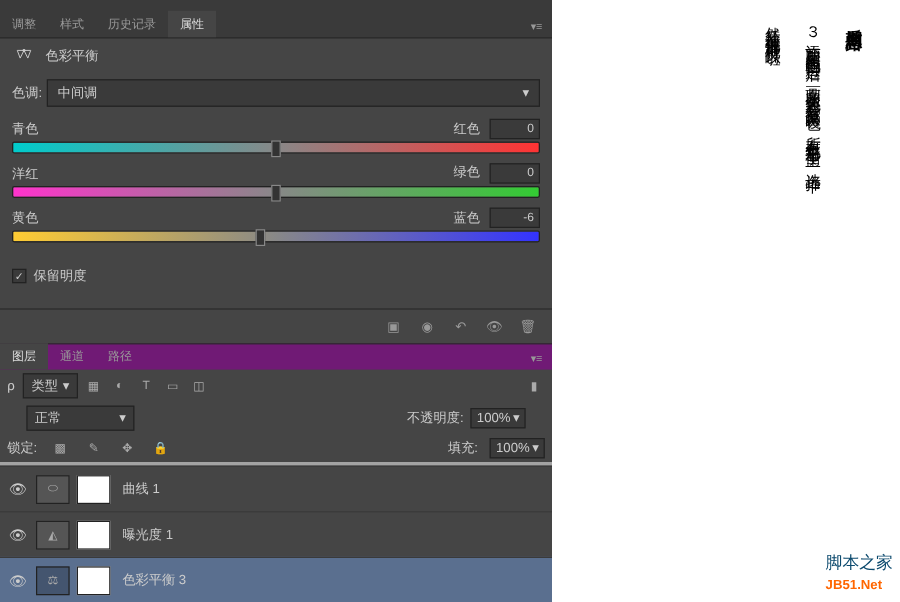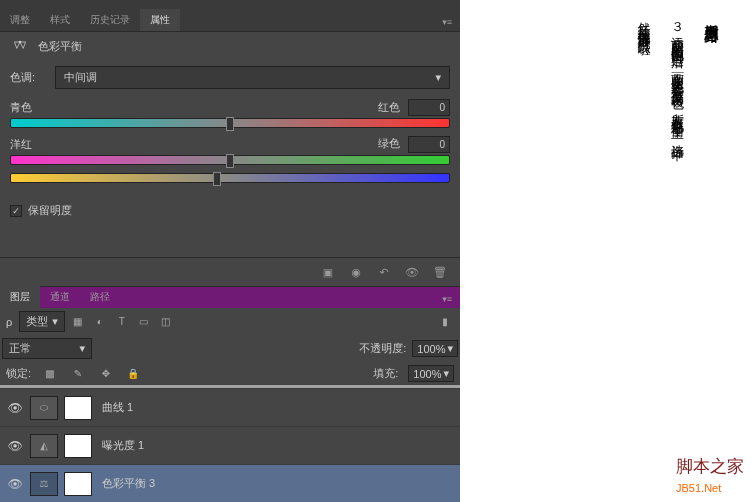--- a/index.html
+++ b/index.html
@@ -5,54 +5,54 @@
 *{margin:0;padding:0;box-sizing:border-box;font-family:"Microsoft YaHei",sans-serif;font-size:11px;color:#ccc;user-select:none}
 body{background:#fff;width:750px;height:502px;position:relative;overflow:hidden}
 .panel{width:460px;height:502px;background:#454545;display:flex;flex-direction:column}
 .tabs{display:flex;background:#3a3a3a;border-bottom:1px solid #2a2a2a;height:32px;align-items:flex-end}
 .tab{padding:4px 10px;color:#999;font-size:10px;cursor:pointer}
 .tab.active{background:#454545;color:#ddd}
 .tab-spacer{flex:1}
 .tab-arrow{padding:4px 8px;color:#999;font-size:9px}
 .prop-header{display:flex;align-items:center;padding:6px 10px;gap:8px}
 .prop-header .icon{width:20px;height:16px;display:flex;align-items:center;justify-content:center}
-.tone-row{display:flex;align-items:center;padding:6px 10px;gap:20px}
+.tone-row{display:flex;align-items:center;padding:6px 10px;gap:4px}
 .tone-dropdown{flex:1;background:#3a3a3a;border:1px solid #222;padding:3px 8px;display:flex;justify-content:space-between;align-items:center;cursor:pointer}
 .slider-section{padding:4px 10px}
 .slider-row{margin-bottom:8px}
 .slider-labels{display:flex;justify-content:space-between;align-items:center;margin-bottom:2px}
 .slider-value{width:42px;background:#3a3a3a;border:1px solid #222;padding:2px 4px;text-align:right;margin-left:8px;font-size:10px}
 .slider-track{height:10px;position:relative;border:1px solid #222;border-radius:2px}
 .track1{background:linear-gradient(to right,#00cccc,#888,#ff3333)}
 .track2{background:linear-gradient(to right,#ff33cc,#888,#33cc33)}
 .track3{background:linear-gradient(to right,#ffcc33,#888,#3333ff)}
 .slider-thumb{position:absolute;top:-2px;width:8px;height:14px;background:#333;border:1px solid #888;transform:translateX(-50%)}
 .checkbox-row{display:flex;align-items:center;gap:6px;padding:8px 10px}
 .checkbox{width:12px;height:12px;background:#3a3a3a;border:1px solid #222;display:flex;align-items:center;justify-content:center;font-size:9px}
 .prop-spacer{flex:1}
 .prop-footer{display:flex;justify-content:flex-end;padding:4px 8px;border-top:1px solid #2a2a2a;gap:4px}
 .foot-btn{width:24px;height:20px;display:flex;align-items:center;justify-content:center;color:#999;font-size:11px;cursor:pointer}
 .layers-tabs{display:flex;background:#701a75;border-top:1px solid #2a2a2a;height:22px;align-items:flex-end}
 .dropdown{background:#3a3a3a;border:1px solid #222;padding:2px 6px;display:flex;align-items:center;gap:4px;cursor:pointer}
 .kind-row{display:flex;align-items:center;padding:3px 6px;gap:4px}
 .tb-icon{width:18px;height:16px;display:flex;align-items:center;justify-content:center;color:#aaa;font-size:10px;cursor:pointer}
-.opacity-row{display:flex;align-items:center;padding:3px 2px;gap:6px}
+.opacity-row{display:flex;align-items:center;padding:3px 22px;gap:6px}
 .lock-row{display:flex;align-items:center;padding:3px 6px;gap:10px;border-bottom:3px solid #a3a3a3}
 .pct-box{background:#3a3a3a;border:1px solid #222;padding:1px 4px;display:flex;align-items:center;gap:2px;font-size:10px}
 .layer{display:flex;align-items:center;padding:3px 6px;gap:6px;border-top:1px solid #3a3a3a;height:38px}
 .layer.selected{background:#5a6f8f}
 .eye{width:18px;text-align:center;font-size:12px;cursor:pointer;color:#ccc}
 .layer-icon{width:28px;height:24px;background:#555;border:1px solid #222;display:flex;align-items:center;justify-content:center;font-size:10px;color:#aaa}
 .layer-mask{width:28px;height:24px;background:#fff;border:1px solid #222}
 .layer-name{flex:1;padding-left:4px}
 .sidebar-text{position:absolute;top:12px;right:28px;display:flex;gap:14px}
 .vcol{writing-mode:vertical-rl;text-orientation:upright;font-size:13px;color:#000;line-height:1.5;letter-spacing:2px}
 .vcol.title{font-weight:bold;font-size:14px}
 .watermark{position:absolute;bottom:6px;right:6px;font-size:16px;color:#000}
-.watermark .orange{color:#ff6600;font-weight:normal}
+.watermark .orange{color:#ff6600;font-weight:bold}
 svg{width:16px;height:14px}
 </style>
 </head>
 <body>
 
 <div class="panel">
 
   <div class="tabs">
     <div class="tab">调整</div>
     <div class="tab">样式</div>
@@ -99,20 +99,27 @@
         <span style="display:flex;align-items:flex-start">
           <span>绿色</span>
           <input class="slider-value" value="0" style="">
         </span>
       </div>
       <div class="slider-track track2">
         <div class="slider-thumb" style="left:50%"></div>
       </div>
     </div>
     <div class="slider-row">
+      <div class="slider-labels">
+        <span>黄色</span>
+        <span style="display:flex;align-items:center">
+          <span>蓝色</span>
+          <input class="slider-value" value="-6" style="">
+        </span>
+      </div>
       <div class="slider-track track3">
         <div class="slider-thumb" style="left:47%"></div>
       </div>
     </div>
   </div>
 
   <div class="checkbox-row">
     <div class="checkbox">✓</div>
     <span>保留明度</span>
   </div>
@@ -197,15 +204,15 @@
   </div>
 </div>
 
 <div class="sidebar-text">
   <div class="vcol">然后往黄色偏移就可以啦。</div>
   <div class="vcol">３添加两层品色图层过后，画面整体色彩会有点偏欠暖色。所有在色彩平衡里，选择中…</div>
   <div class="vcol title">后期思路：</div>
 </div>
 
 <div class="watermark">
-  <span style="font-size:17px;color:#7f1d1d">脚本之家</span><br>
+  <span style="font-size:14px;color:#0c4a6e">脚本之家</span><br>
   <span class="orange">JB51.Net</span>
 </div>
 
 </body></html>

